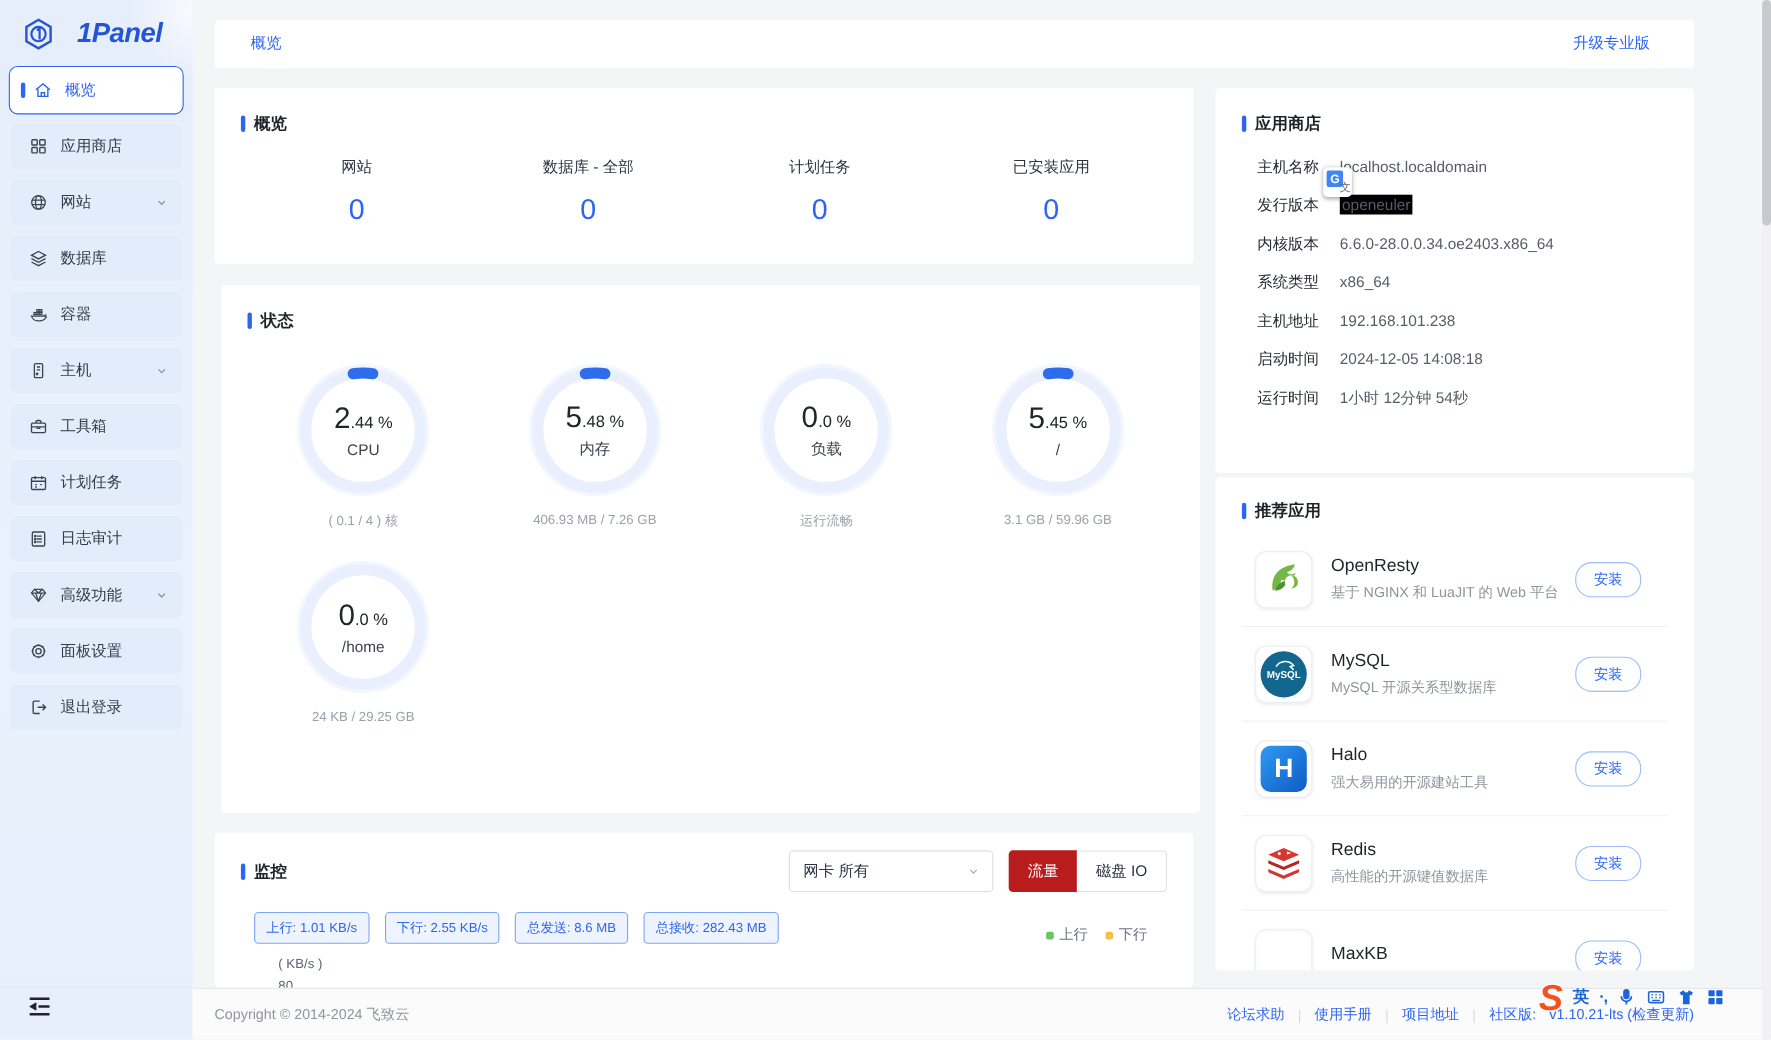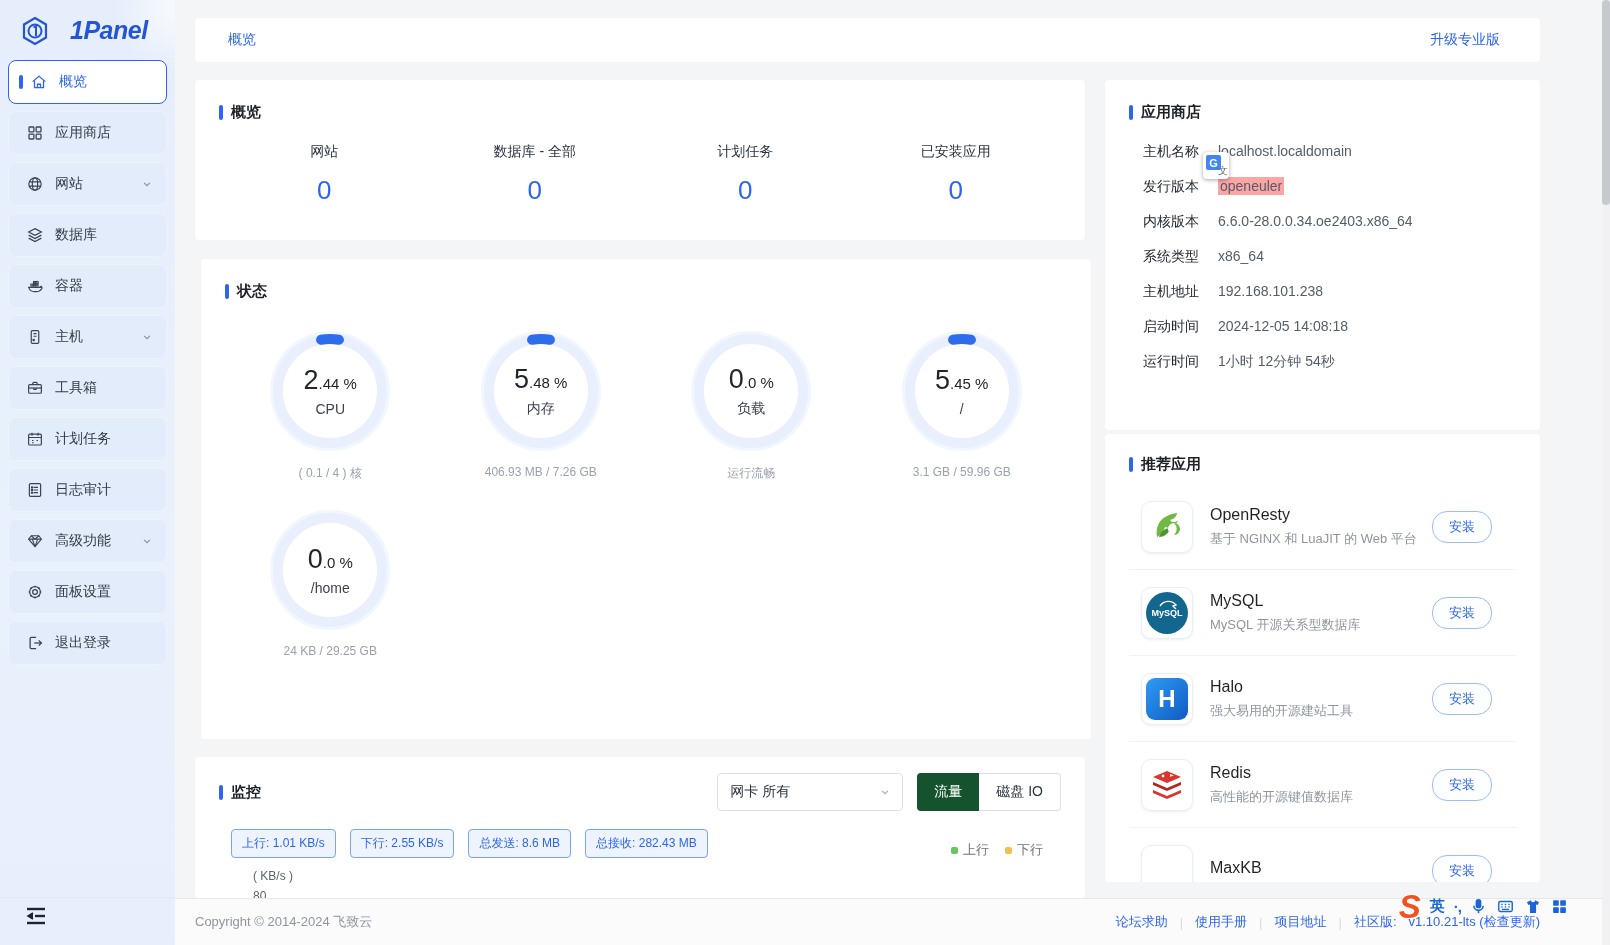--- a/index.html
+++ b/index.html
@@ -70,39 +70,39 @@
 
   
   .card-monitor { left:195px; top:757px; width:890px; height:141px; padding:16px 24px; overflow:hidden; }
   .mon-head { display:flex; align-items:center; }
   .mon-controls { margin-left:auto; display:flex; }
   .nic-select { width:186px; height:38px; border:1px solid #dcdfe6; border-radius:4px; background:#fff;
     display:flex; align-items:center; padding:0 10px 0 12px; font-size:14px; color:#2b3441; cursor:pointer; margin-right:14px; }
   .nic-select .chevd { margin-left:auto; }
   .seg { display:flex; height:38px; }
   .seg-btn { display:flex; align-items:center; padding:0 17px; font-size:14px; cursor:pointer; }
-  .seg-on { background:#14532d; color:#fff; border-radius:4px 0 0 4px; }
+  .seg-on { background:#b91c1c; color:#fff; border-radius:4px 0 0 4px; }
   .seg-off { background:#fff; color:#2b3441; border:1px solid #dcdfe6; border-left:none; border-radius:0 4px 4px 0; }
   .badge-row { display:flex; gap:14px; margin:18px 0 0 12px; }
   .m-badge { font-size:12px; color:#2d65f2; background:#eef4ff; border:1px solid #7ca4f5; border-radius:4px; padding:5px 10px; }
   .mon-legend { position:absolute; right:42px; top:84px; display:flex; gap:16px; align-items:center; }
   .leg-item { display:flex; align-items:center; gap:5px; font-size:13px; color:#6b7280; }
   .leg-dot { width:7px; height:7px; border-radius:2px; }
   .dot-up { background:#69c462; }
   .dot-down { background:#f3c14b; }
   .axis-unit { position:absolute; left:58px; top:112px; font-size:12px; color:#5b636e; }
   .axis-tick { position:absolute; left:58px; top:132px; font-size:12px; color:#5b636e; }
 
   
   .card-sysinfo { left:1105px; top:80px; width:435px; height:350px; padding:23px 24px; }
   .sys-rows { margin-top:20px; padding-left:14px; }
   .sys-row { display:flex; margin-bottom:17px; line-height:18px; }
   .sys-label { width:58px; flex:none; font-size:14px; color:#252b33; margin-right:17px; }
   .sys-value { font-size:14px; color:#555d68; word-break:break-all; }
-  .hl { background:#fca5a5; padding:0 2px; }
+  .hl { background:#000000; padding:0 2px; }
 
   
   .tr-badge { position:absolute; left:1203px; top:152px; width:26px; height:27px; background:#fff;
     border-radius:4px; box-shadow:0 1px 4px rgba(0,0,0,.35); z-index:6; cursor:pointer; }
   .tr-g { position:absolute; left:3px; top:3px; width:15px; height:15px; background:#4285f4; border-radius:2px;
     color:#fff; font-size:11px; font-weight:bold; display:flex; align-items:center; justify-content:center; }
   .tr-wen { position:absolute; right:1px; bottom:1px; font-size:10px; color:#5f6368; }
 
   
   .card-apps { left:1105px; top:434px; width:435px; height:448px; padding:21px 24px 0 24px; overflow:hidden; }

